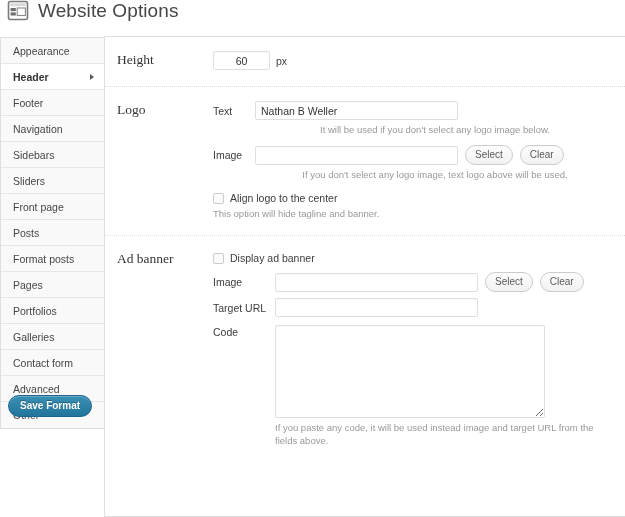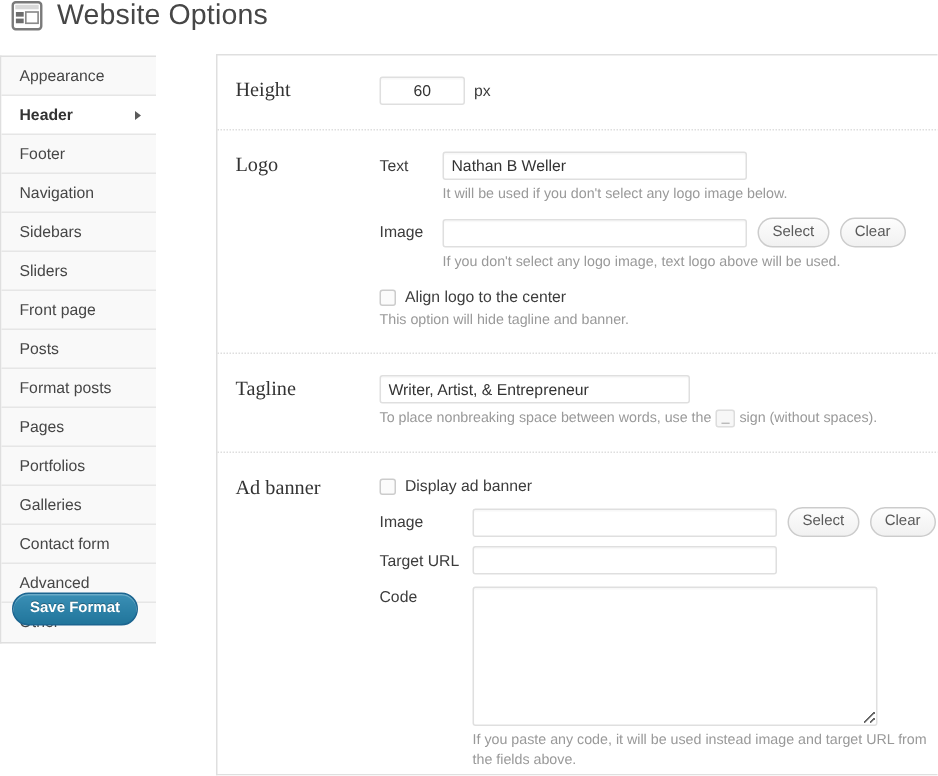--- a/index.html
+++ b/index.html
@@ -34,21 +34,20 @@
     color: #464646;
     letter-spacing: 0.1px;
     line-height: 22px;
   }
 
   
   #layout {
     display: flex;
     align-items: flex-start;
     height: 371px;
-    gap: 40px;
   }
 
   
   #sidebar {
     width: 104px;
     flex: 0 0 104px;
     position: relative;
     padding-top: 1px;
   }
   #sidebar-nav {
@@ -188,21 +187,21 @@
     white-space: nowrap;
   }
 
   .hint {
     font-size: 9.5px;
     color: #999999;
     line-height: 13px;
     margin-top: 3px;
     margin-bottom: 1px;
   }
-  .hint.indent { margin-left: 42px; }
+  .hint.indent { margin-left: 42px; text-align: center; }
   .hint.indent-wide { margin-left: 62px; }
 
   code.kbd {
     font-family: "Liberation Mono", monospace;
     font-size: 9px;
     border: 1px solid #dddddd;
     background: #f7f7f7;
     border-radius: 2px;
     padding: 0 3px;
     color: #777;
@@ -368,33 +367,20 @@
 
         <div class="checkbox-row">
           <span class="cb"></span>
           <span class="cb-label">Align logo to the center</span>
         </div>
         <div class="hint">This option will hide tagline and banner.</div>
 
       </div>
     </div>
 
-    <div class="section">
-      <div class="section-label">Tagline</div>
-      <div class="section-body">
-        <div class="field-row">
-          <input type="text" class="tagline" value="Writer, Artist, &amp; Entrepreneur" style="">
-        </div>
-        <div class="hint">
-          <span>To place nonbreaking space between words, use the</span>
-          <code class="kbd">_</code>
-          <span>sign (without spaces).</span>
-        </div>
-      </div>
-    </div>
 
     <div class="section">
       <div class="section-label">Ad banner</div>
       <div class="section-body">
 
         <div class="checkbox-row">
           <span class="cb"></span>
           <span class="cb-label">Display ad banner</span>
         </div>
 

